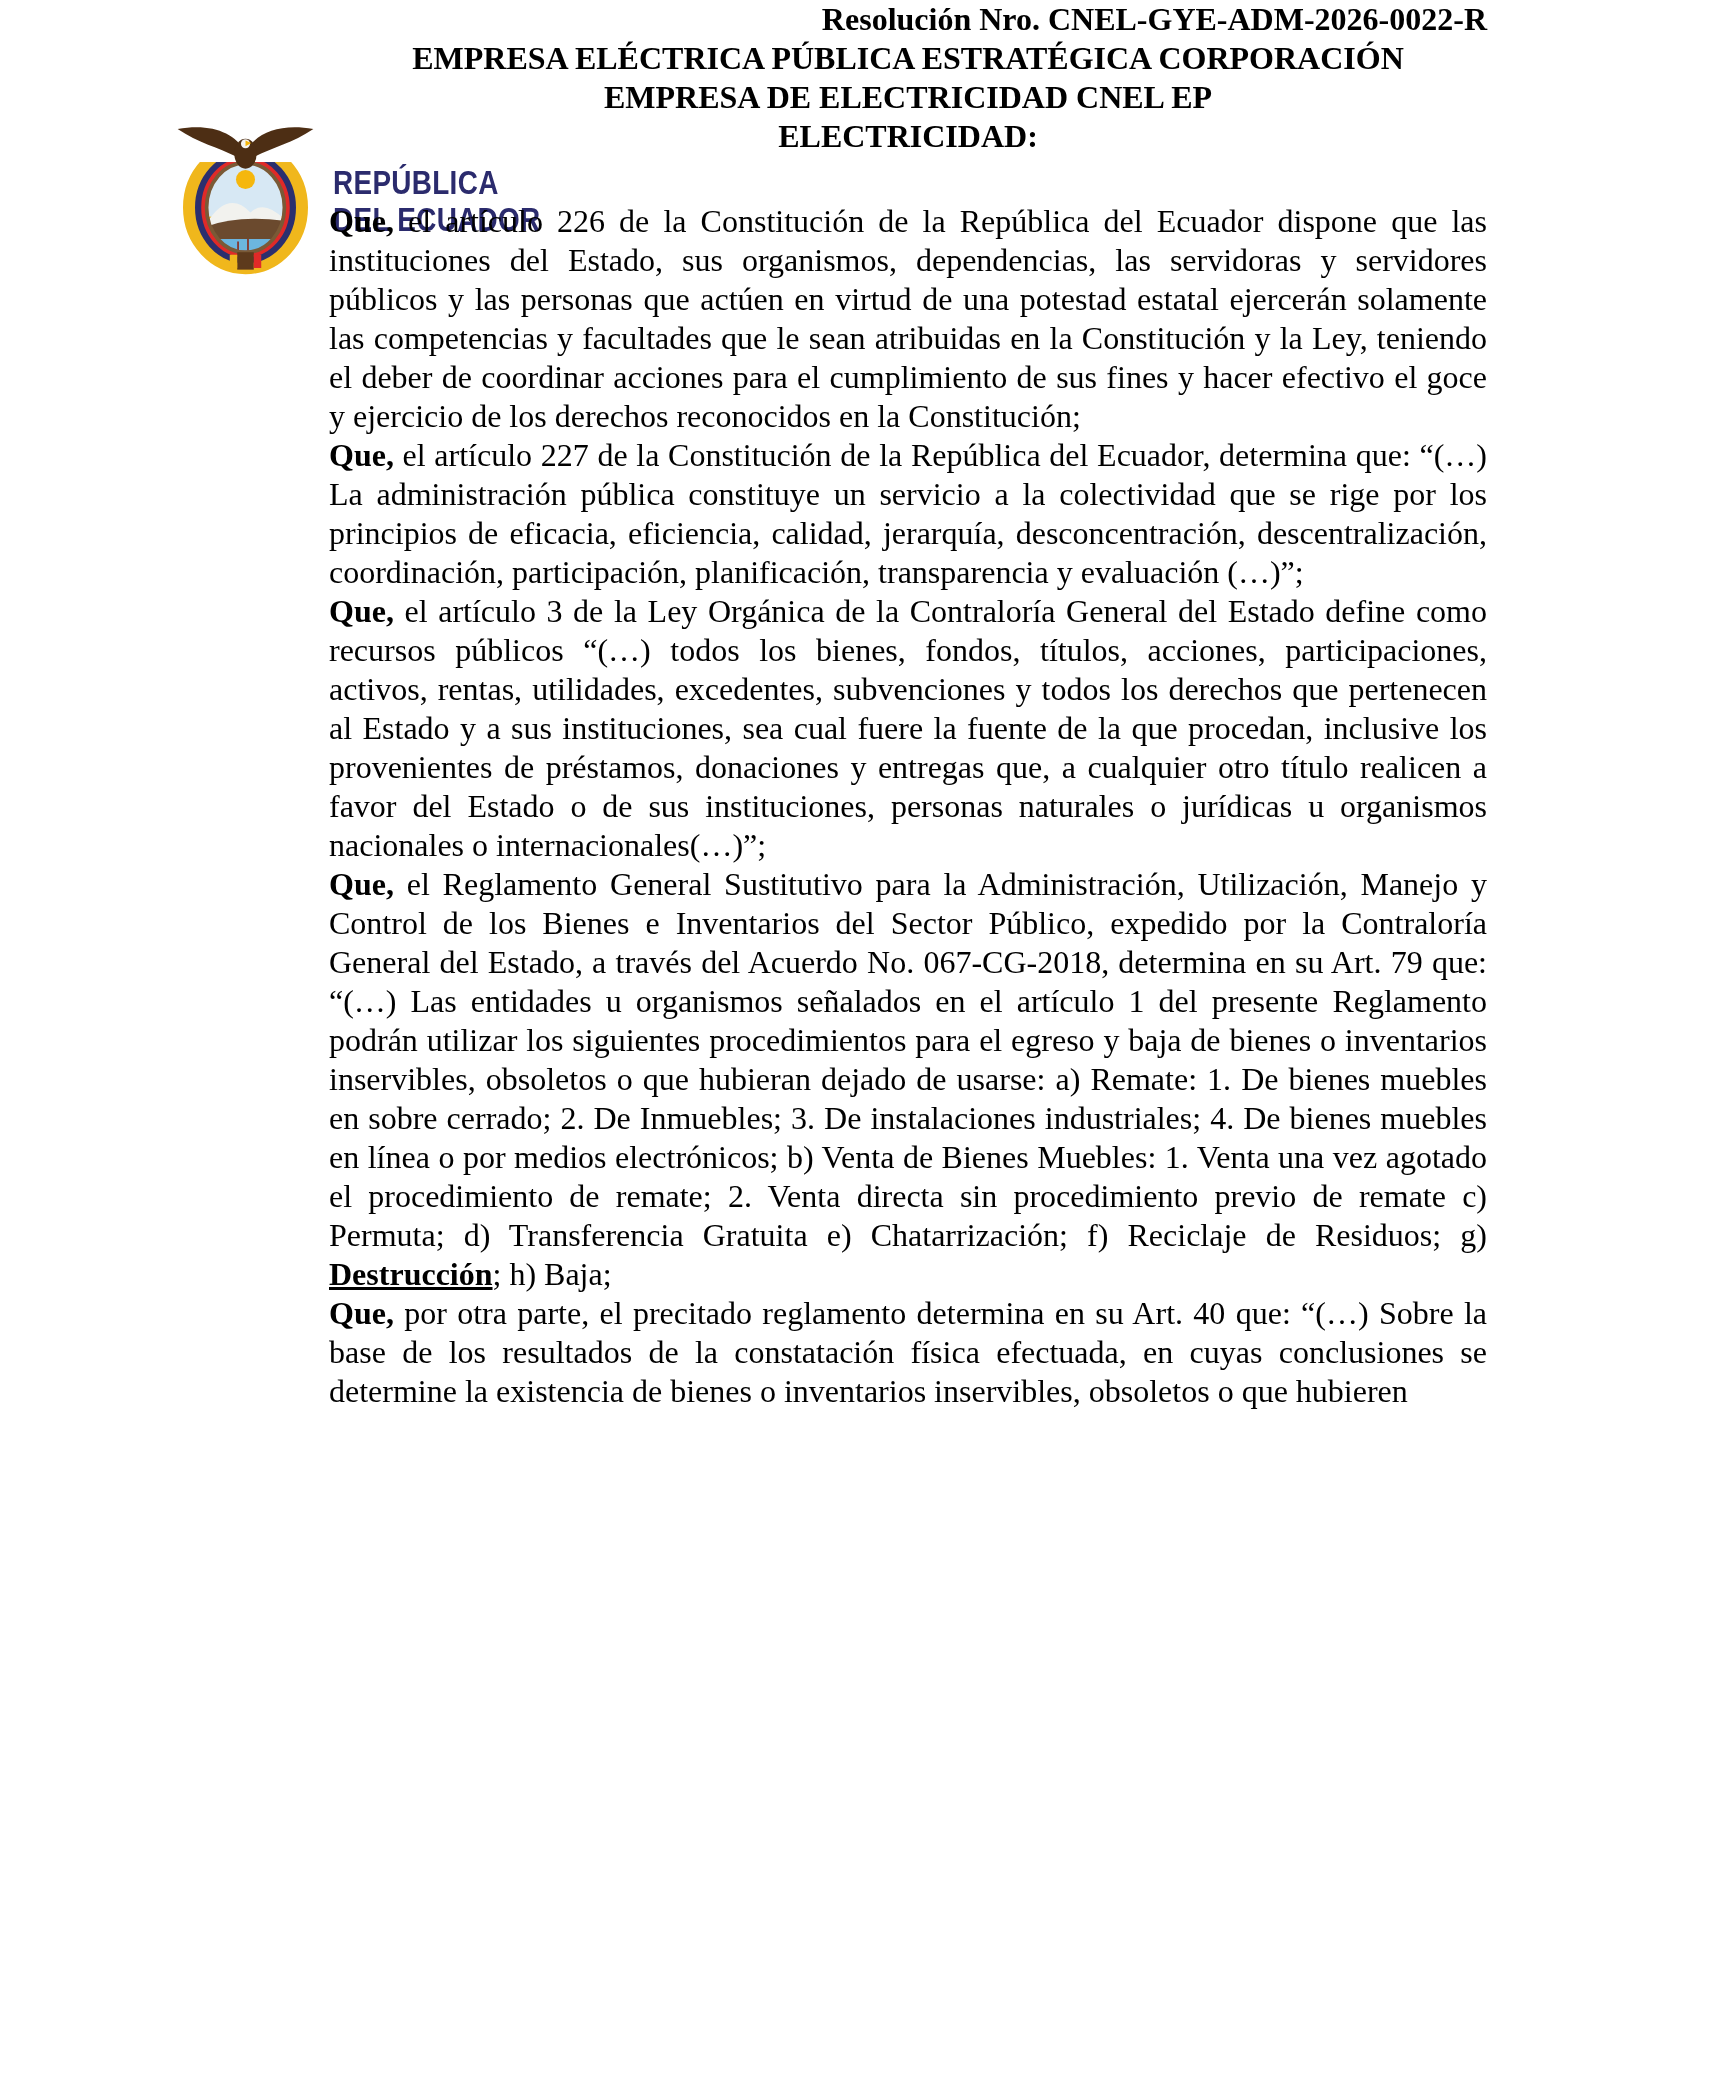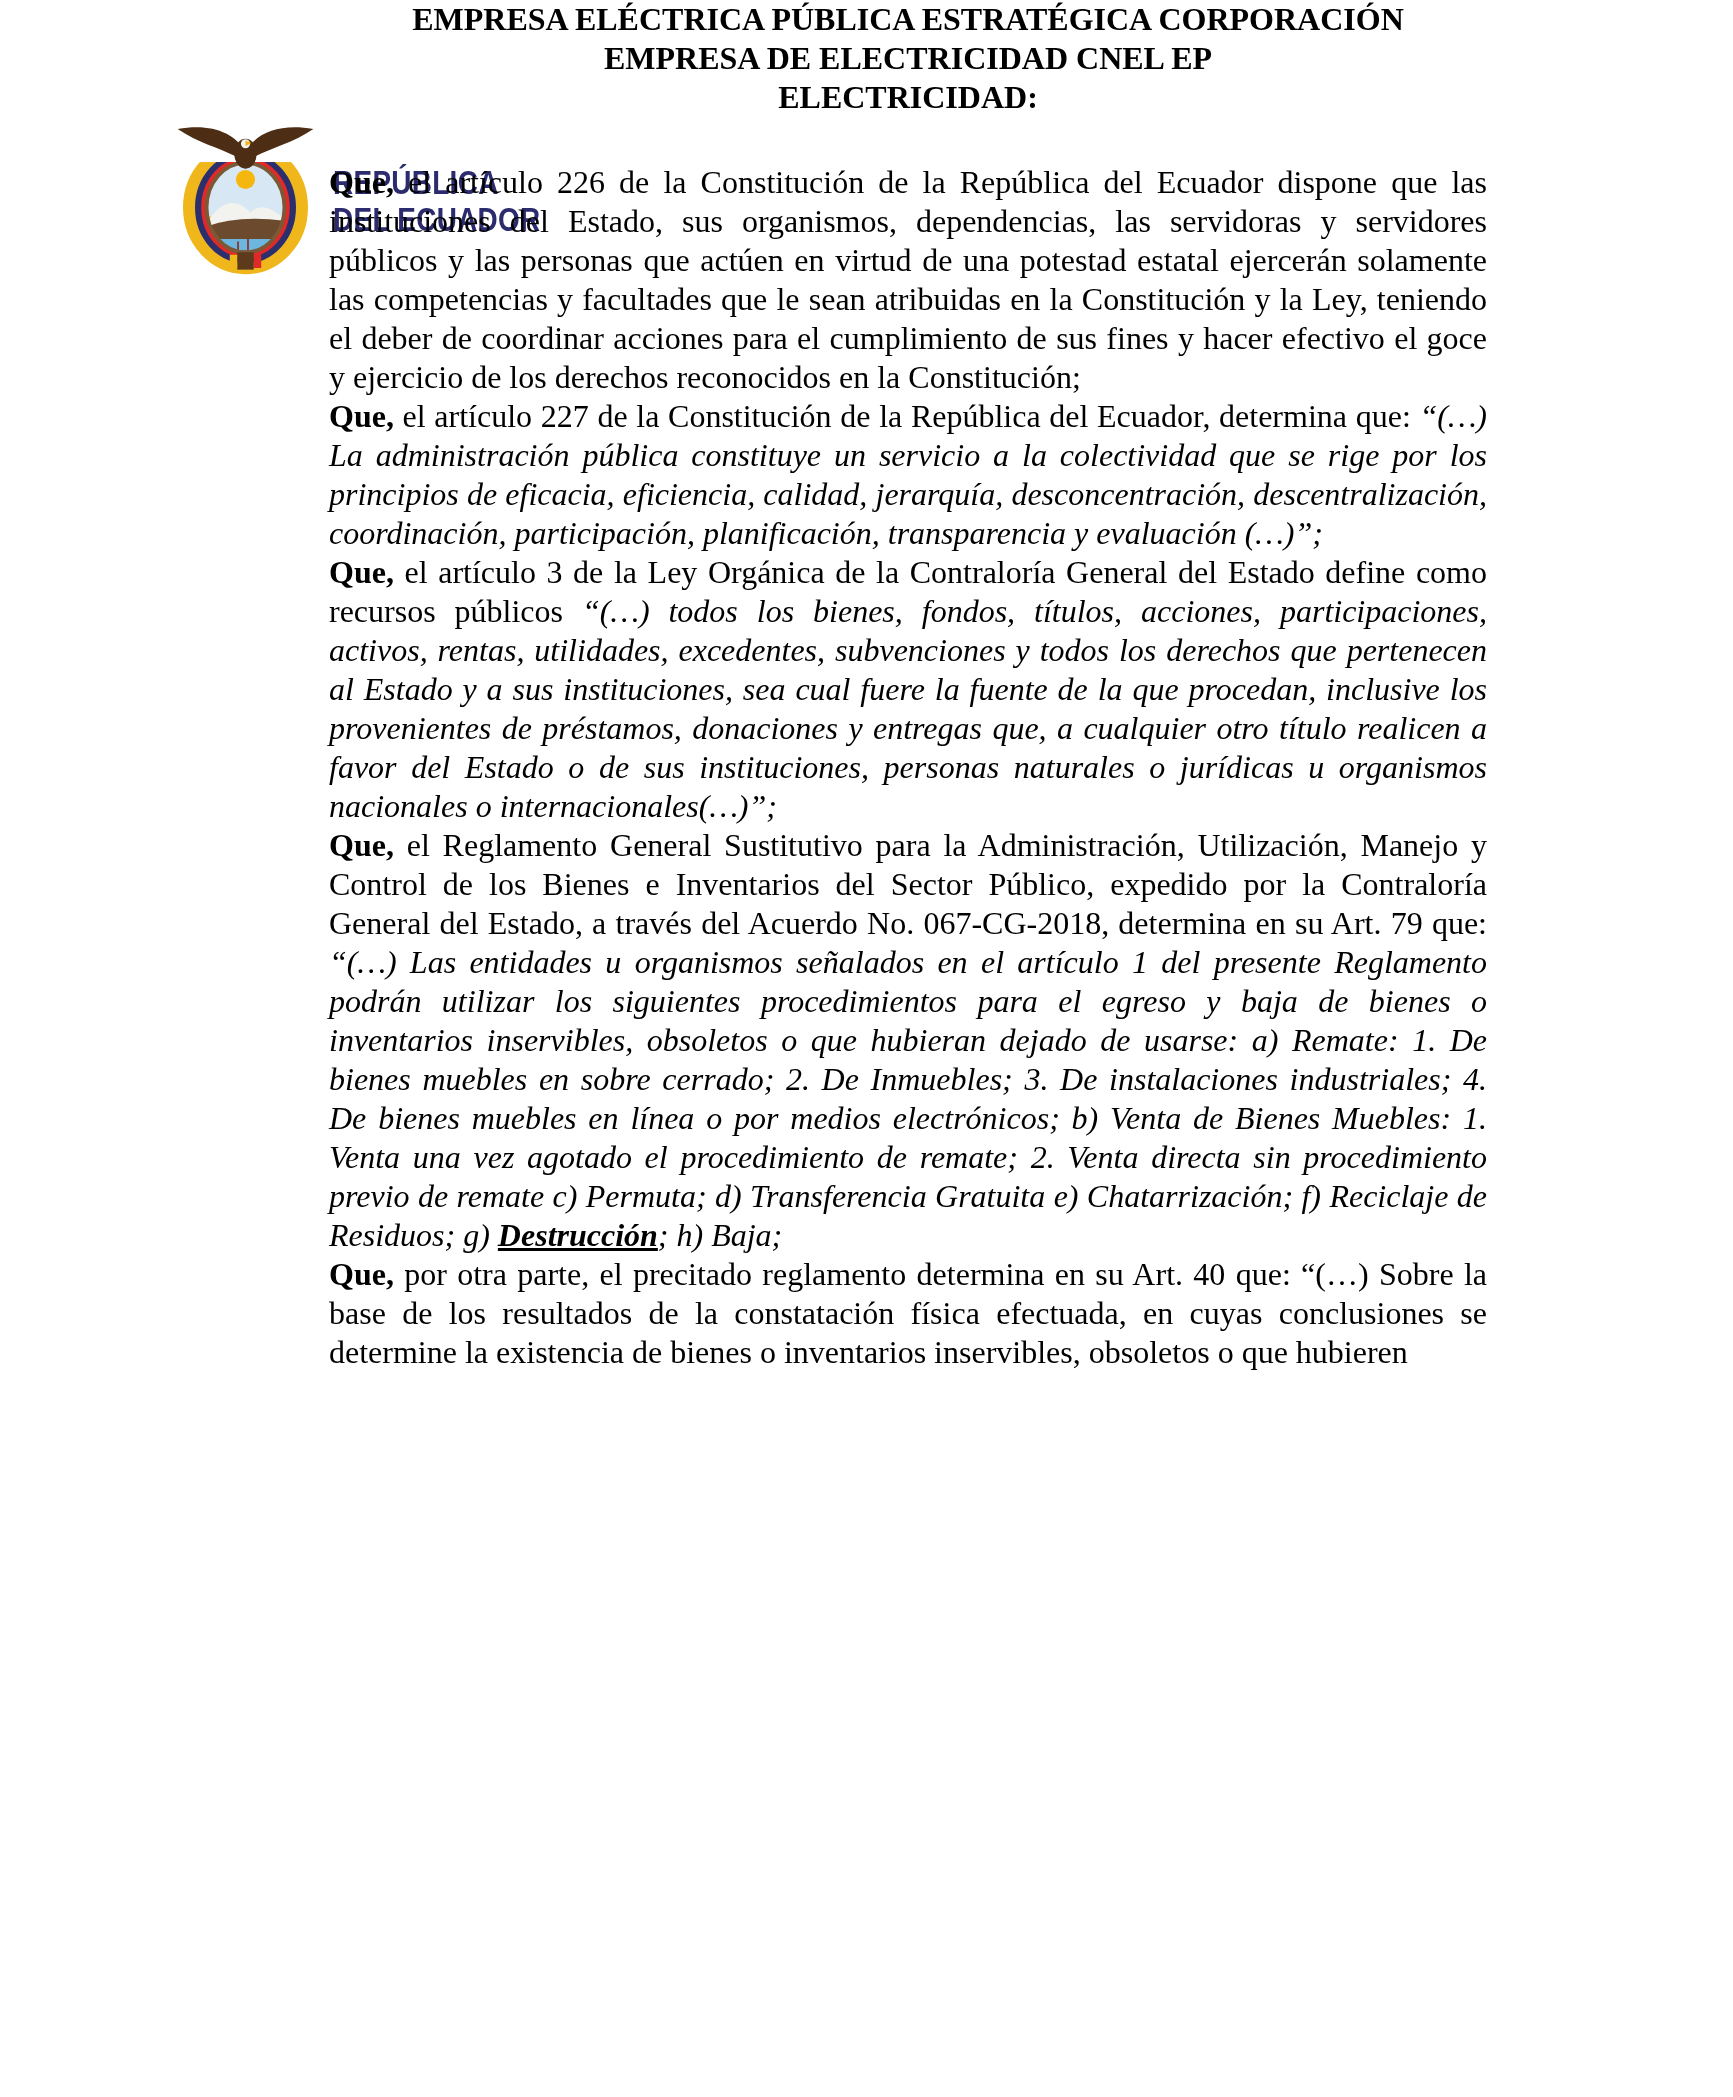--- a/index.html
+++ b/index.html
@@ -21,21 +21,21 @@
     font-size:32px;line-height:39px;
   }
   .content p,.content h1,.content h2{margin:0;padding:0;font-size:32px;}
   .res-line{margin-top:391px;text-align:right;font-weight:bold;}
   .date-line{margin-top:26px;text-align:right;font-weight:bold;}
   .doc-title{margin-top:86px;text-align:center;font-weight:bold;}
   .doc-title .tl{display:block;line-height:39px;}
   .section-heading{margin-top:94px;text-align:center;font-weight:bold;}
   .para{text-align:justify;margin-top:30px;}
   .para.first{margin-top:46px;}
-  .b{font-weight:bold}.i{font-style:italic}.u{text-decoration:underline}
+  .b{font-weight:bold}.i{}.u{text-decoration:underline}
 </style>
 </head>
 <body>
 
 <div class="page">
 
   <div class="emblem">
     <svg viewBox="0 0 360 400" width="149" height="168" aria-hidden="true">
 
       <g stroke="#9a9aa6" stroke-width="8" stroke-linecap="round">
@@ -93,20 +93,21 @@
       <rect x="142" y="354" width="18" height="32" fill="#f0b71c"></rect>
       <rect x="200" y="354" width="18" height="32" fill="#e02a28"></rect>
     </svg>
   </div>
   <div class="emblem-text">
     <div>REPÚBLICA</div>
     <div>DEL ECUADOR</div>
   </div>
 
   <main class="content">
+    <p class="res-line">Resolución Nro. CNEL-GYE-ADM-2026-0022-R</p>
     <h1 class="doc-title">
       <span class="tl">EMPRESA ELÉCTRICA PÚBLICA ESTRATÉGICA CORPORACIÓN</span>
       <span class="tl">EMPRESA DE ELECTRICIDAD CNEL EP</span>
     </h1>
     <h2 class="section-heading">ELECTRICIDAD:</h2>
 
     <p class="para first"><span class="b">Que,</span><span> el artículo 226 de la Constitución de la República del Ecuador dispone que las instituciones del Estado, sus organismos, dependencias, las servidoras y servidores públicos y las personas que actúen en virtud de una potestad estatal ejercerán solamente las competencias y facultades que le sean atribuidas en la Constitución y la Ley, teniendo el deber de coordinar acciones para el cumplimiento de sus fines y hacer efectivo el goce y ejercicio de los derechos reconocidos en la Constitución;</span></p>
     <p class="para"><span class="b">Que,</span><span> el artículo 227 de la Constitución de la República del Ecuador, determina que: </span><span class="i">“(…) La administración pública constituye un servicio a la colectividad que se rige por los principios de eficacia, eficiencia, calidad, jerarquía, desconcentración, descentralización, coordinación, participación, planificación, transparencia y evaluación (…)”;</span></p>
     <p class="para"><span class="b">Que,</span><span> el artículo 3 de la Ley Orgánica de la Contraloría General del Estado define como recursos públicos </span><span class="i">“(…) todos los bienes, fondos, títulos, acciones, participaciones, activos, rentas, utilidades, excedentes, subvenciones y todos los derechos que pertenecen al Estado y a sus instituciones, sea cual fuere la fuente de la que procedan, inclusive los provenientes de préstamos, donaciones y entregas que, a cualquier otro título realicen a favor del Estado o de sus instituciones, personas naturales o jurídicas u organismos nacionales o internacionales(…)”;</span></p>
     <p class="para"><span class="b">Que,</span><span> el Reglamento General Sustitutivo para la Administración, Utilización, Manejo y Control de los Bienes e Inventarios del Sector Público, expedido por la Contraloría General del Estado, a través del Acuerdo No. 067-CG-2018, determina en su Art. 79 que: </span><span class="i">“(…) Las entidades u organismos señalados en el artículo 1 del presente Reglamento podrán utilizar los siguientes procedimientos para el egreso y baja de bienes o inventarios inservibles, obsoletos o que hubieran dejado de usarse: a) Remate: 1. De bienes muebles en sobre cerrado; 2. De Inmuebles; 3. De instalaciones industriales; 4. De bienes muebles en línea o por medios electrónicos; b) Venta de Bienes Muebles: 1. Venta una vez agotado el procedimiento de remate; 2. Venta directa sin procedimiento previo de remate c) Permuta; d) Transferencia Gratuita e) Chatarrización; f) Reciclaje de Residuos; g) </span><span class="b i u">Destrucción</span><span class="i">; h) Baja;</span></p>

